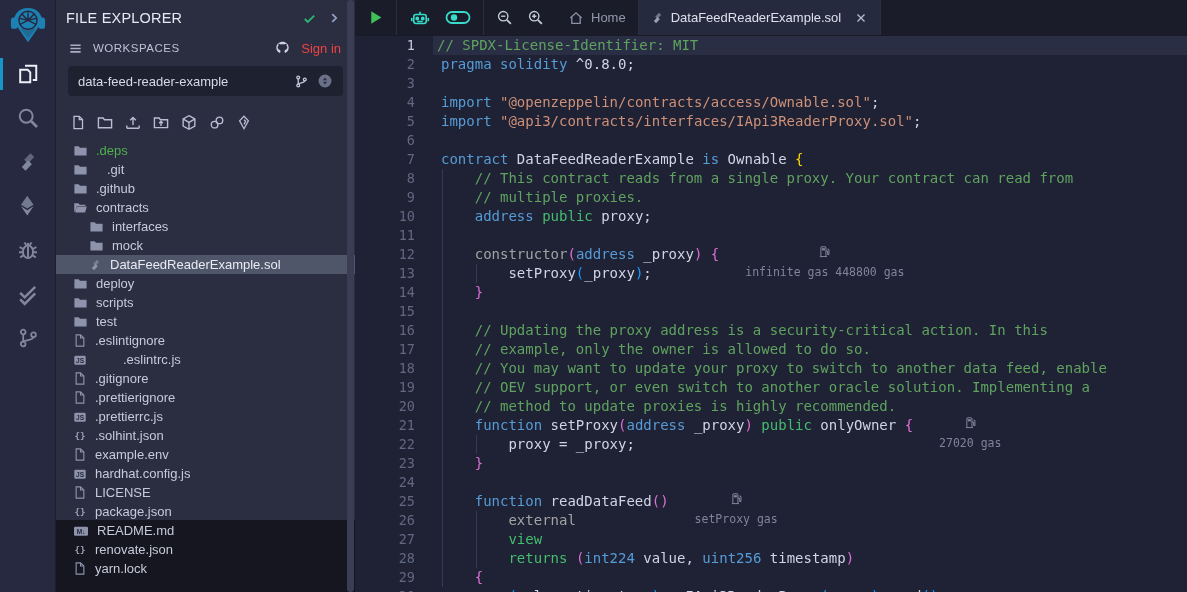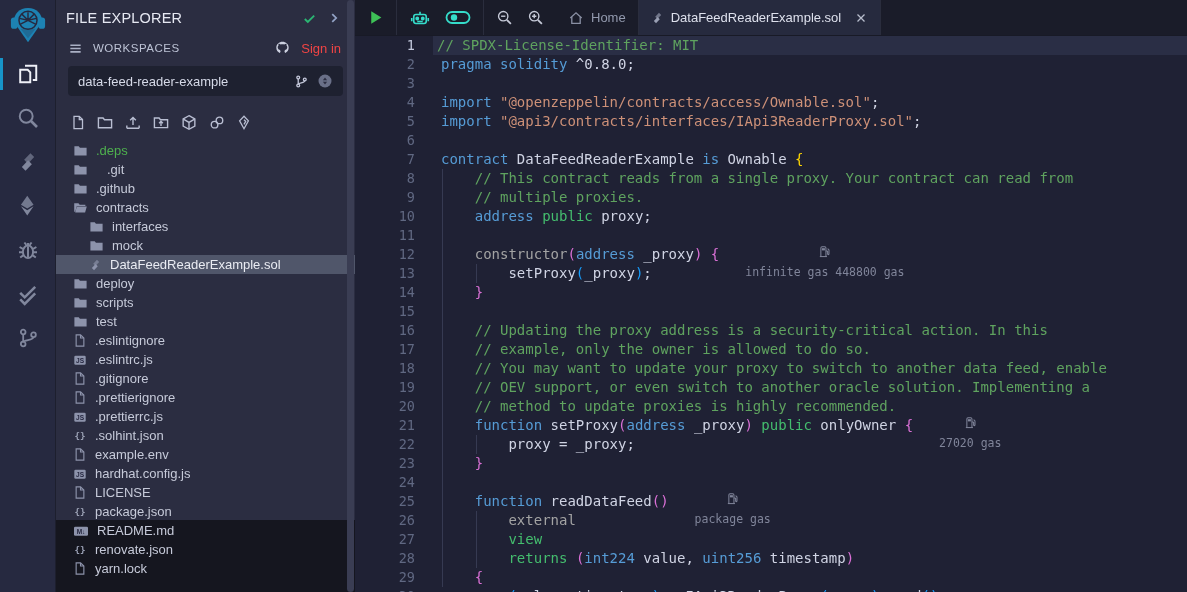--- a/index.html
+++ b/index.html
@@ -301,21 +301,21 @@
       </div>
       <div class="trow" style="padding-left: 17px;">
         <span class="tico">
           <svg width="14" height="15" viewBox="0 0 16 16" fill="none" stroke="currentColor" stroke-width="1.3">
             <path d="M3.6 1.6h5l3.8 3.6v9.2H3.6z"></path>
             <path d="M8.6 1.6v3.6h3.8"></path>
           </svg>
         </span>
         <span class="tlabel">.eslintignore</span>
       </div>
-      <div class="trow" style="padding-left: 17px;">
+      <div class="trow" style="padding-left: 17px; gap: 28px;">
         <span class="tico">
           <svg width="14" height="14" viewBox="0 0 16 16">
             <rect x="1.5" y="3" width="13" height="10.5" rx="1.5" fill="#8d93ab"></rect>
             <text x="8" y="11.3" text-anchor="middle" font-size="7.5" font-weight="bold" fill="#262840" font-family="Liberation Sans,sans-serif">JS</text>
           </svg>
         </span>
         <span class="tlabel">.eslintrc.js</span>
       </div>
       <div class="trow" style="padding-left: 17px;">
         <span class="tico">
@@ -591,21 +591,21 @@
           <span class="gut">24</span>
           <span class="codetxt"></span>
         </div>
         <div class="cline">
           <span class="gut">25</span>
           <span class="codetxt"><span class="pl">    </span><span class="kw">function</span><span class="pl"> readDataFeed</span><span class="b1">()</span><span class="gas"><svg width="11" height="13" viewBox="0 0 13 15" fill="none" stroke="currentColor" stroke-width="1.2">
                 <path d="M2.2 13.5V3.4c0-.8.6-1.4 1.4-1.4h3.2c.8 0 1.4.6 1.4 1.4v10.1"></path>
                 <path d="M1 13.5h8.4"></path>
                 <rect x="3.4" y="3.6" width="3.6" height="2.6" fill="currentColor" stroke="none"></rect>
                 <path d="M8.2 7h1.1c.5 0 .9.4.9.9v2.6c0 1 1.6 1 1.6 0V5.6L10.2 4"></path>
-              </svg><span>package gas</span></span></span>
+              </svg><span>setProxy gas</span></span></span>
         </div>
         <div class="cline">
           <span class="gut">26</span>
           <span class="codetxt"><span class="pl">        </span><span class="kt">external</span></span>
         </div>
         <div class="cline">
           <span class="gut">27</span>
           <span class="codetxt"><span class="pl">        </span><span class="kg">view</span></span>
         </div>
         <div class="cline">

